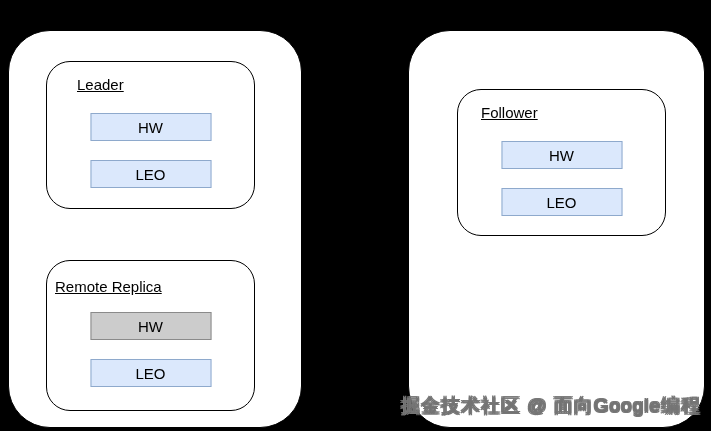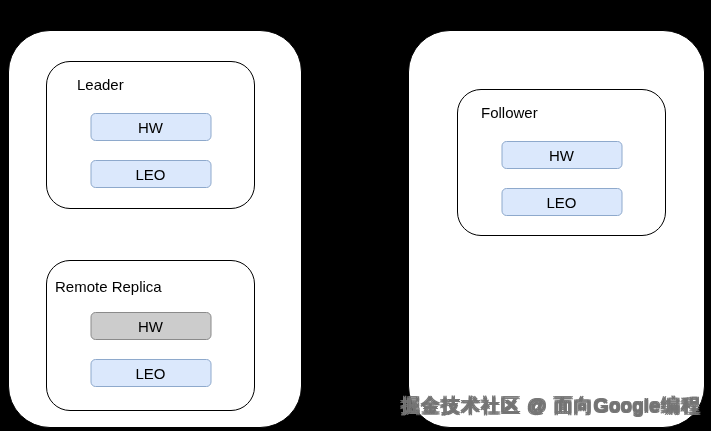--- a/index.html
+++ b/index.html
@@ -34,31 +34,32 @@
   .group-leader   { left: 37px; top: 30px;  width: 209px; height: 148px; }
   .group-replica  { left: 37px; top: 229px; width: 209px; height: 151px; }
   .group-follower { left: 48px; top: 30px;  width: 209px; height: 147px; margin-top: 28px; }
   .group-title {
     position: absolute;
     top: 13px;
     font-size: 15px;
     line-height: 19px;
     color: #000;
     white-space: nowrap;
+    text-decoration: underline;
   }
   .title-leader   { left: 30px; }
   .title-replica  { left: 8px;  top: 16px; }
   .title-follower { left: 23px; }
   .chip {
     position: absolute;
     left: 50%;
     transform: translateX(-50%);
     width: 121px;
     height: 28px;
-    border-radius: 5px;
+    border-radius: 0;
     box-sizing: border-box;
     display: flex;
     align-items: center;
     justify-content: center;
     font-size: 15px;
     color: #000;
   }
   .chip-1 { top: 51px; }
   .chip-2 { top: 98px; }
   .chip-blue {

